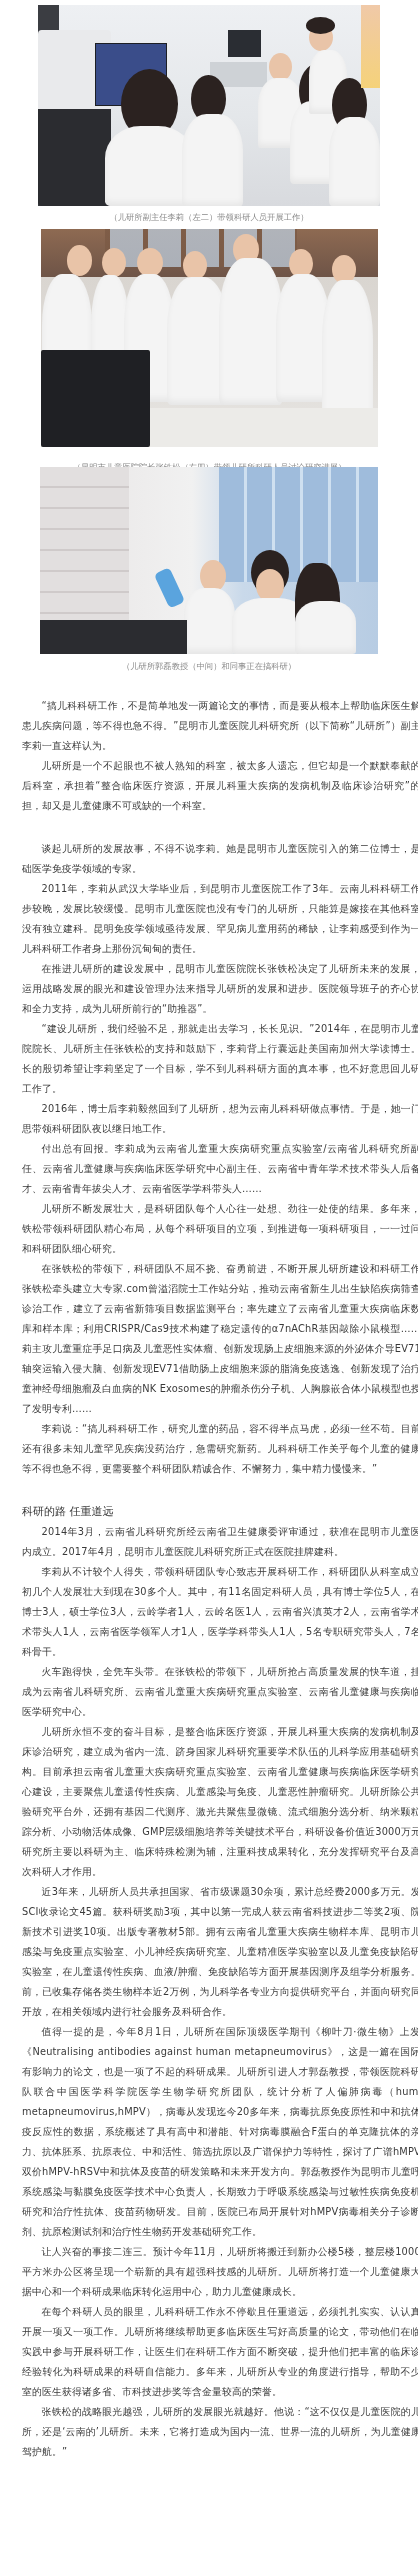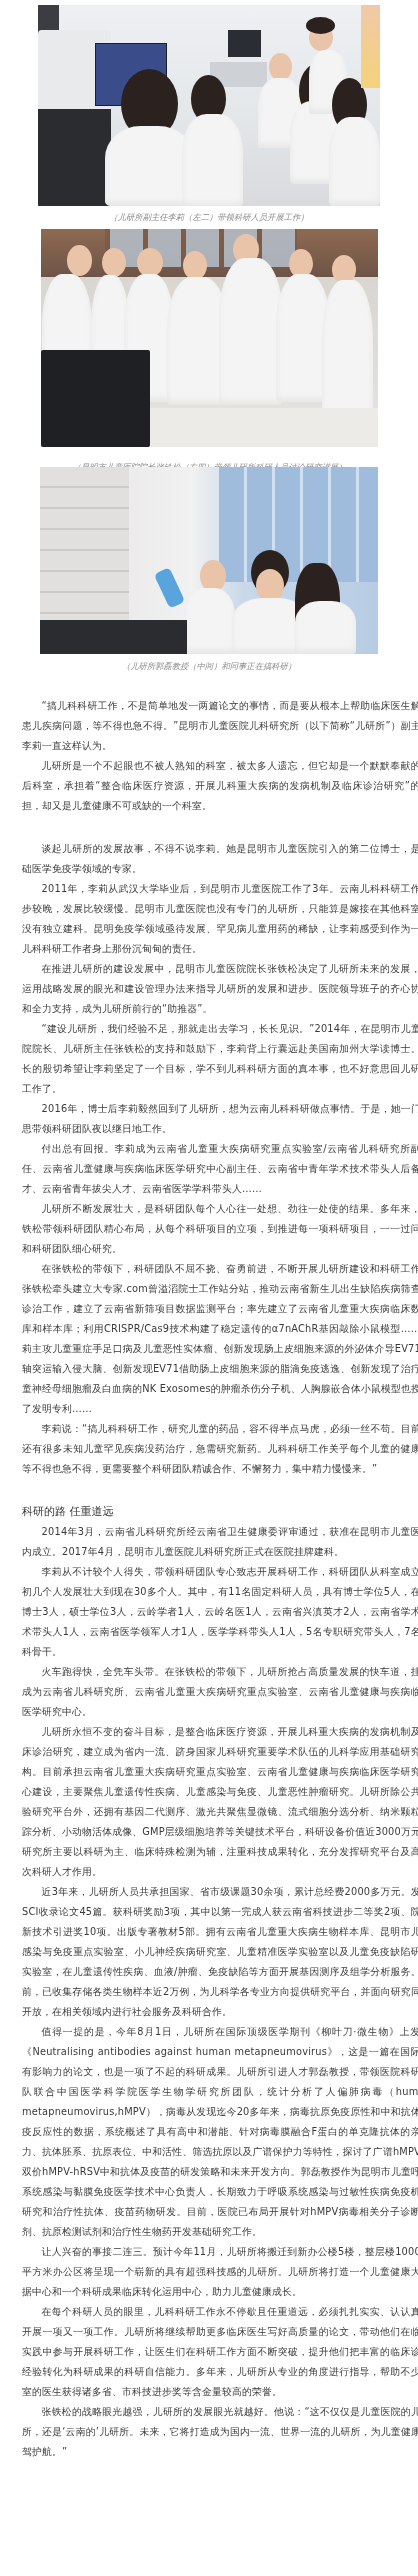--- a/index.html
+++ b/index.html
@@ -1,19 +1,19 @@
 <!DOCTYPE html>
 <html style="font-size:10.2px"><head>
 <meta charset="utf-8">
 <style>
   html, body { margin: 0; padding: 0; background: #ffffff; }
   body { width: 418px; height: 2576px; overflow: hidden; position: relative;
          font-family: "DejaVu Sans", "Liberation Sans", sans-serif; color: #333333; }
   .article { position: absolute; left: 0; top: 0; width: 418px; }
-  .figure { position: relative; margin: 0 auto; font-style: italic; }
+  .figure { position: relative; margin: 0 auto; }
   .photo { display: block; position: relative; overflow: hidden; }
   .caption { text-align: center; font-size: 8.3px; color: #8a8a8a; line-height: 12.8px; }
   .body-text { position: absolute; left: 22px; width: 409px; top: 696px; }
   .para { margin: 0; font-size: 9.8px; line-height: 20px; text-indent: 2em; text-align: justify; color: #3a3a3a; letter-spacing: 0.2px; }
   .heading { margin: 0; font-size: 11px; line-height: 20.4px; color: #333; font-weight: normal; }
   .section-gap { height: 25.5px; }
   
   .lab-bg { position:absolute; inset:0; }
   .coat { position:absolute; background:#f4f4f4; border-radius: 40% 40% 6% 6%; box-shadow: inset 0 -3.8px 6.4px rgba(0,0,0,0.06); }
   .head { position:absolute; border-radius:50%; background:#2b2220; }

